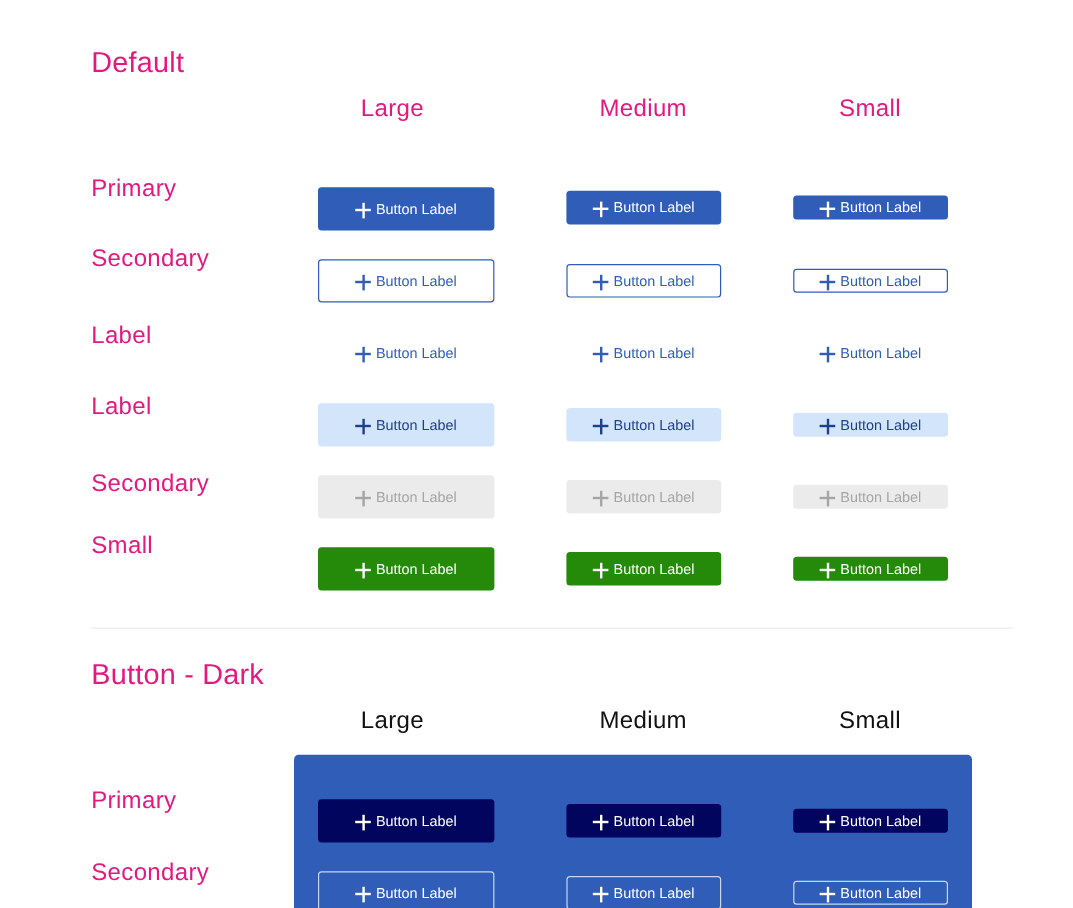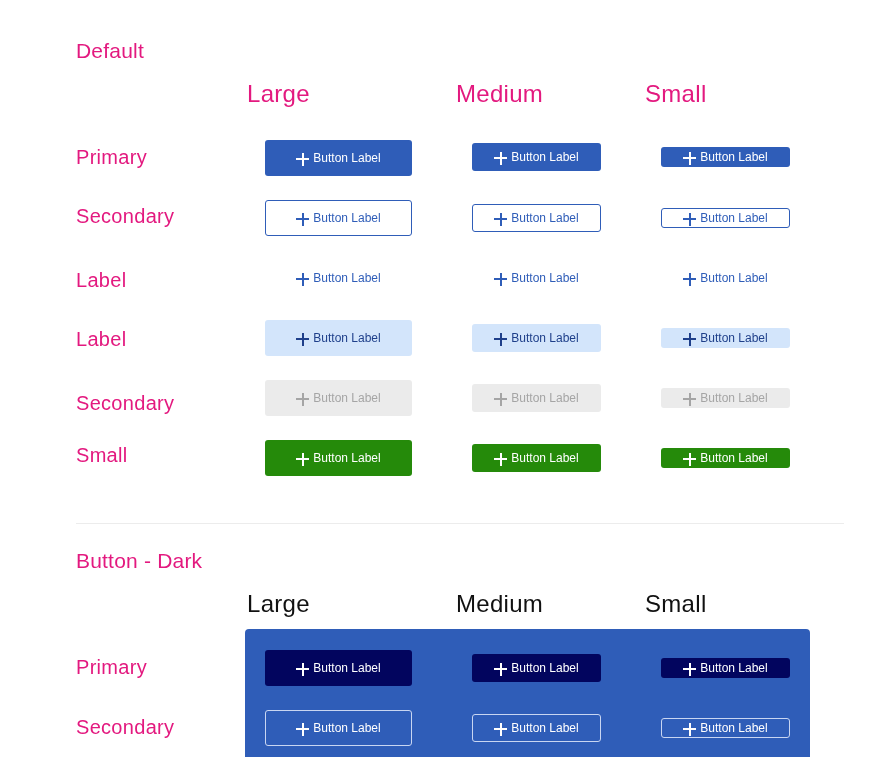--- a/index.html
+++ b/index.html
@@ -1,23 +1,23 @@
 <!DOCTYPE html>
 <html><head>
 <meta charset="utf-8">
 <style>
   html, body { margin:0; padding:0; background:#ffffff; }
   body { width:894px; height:757px; position:relative; overflow:hidden; font-family:"Liberation Sans", sans-serif; }
   .abs { position:absolute; }
-  .section-title { color:#E3197F; font-size:21px; font-weight:400; letter-spacing:0.2px; }
-  .col-head { font-size:24px; font-weight:400; width:160px; letter-spacing:0.3px; }
+  .section-title { color:#E3197F; font-size:24px; font-weight:400; letter-spacing:0.2px; }
+  .col-head { font-size:20px; font-weight:400; text-align:center; width:160px; letter-spacing:0.3px; }
   .col-head.pink { color:#E3197F; }
   .col-head.dark { color:#111; }
   .row-label { color:#E3197F; font-size:20px; font-weight:400; letter-spacing:0.3px; }
-  .btn { position:absolute; box-sizing:border-box; display:flex; align-items:center; justify-content:center; font-size:12px; border-radius:3px; cursor:pointer; white-space:nowrap; }
+  .btn { position:absolute; box-sizing:border-box; display:flex; align-items:center; justify-content:center; font-size:12px; border-radius:3px; cursor:pointer; white-space:nowrap;margin-top:16px; }
   .btn .plus { position:relative; width:13px; height:13px; margin-right:4px; display:inline-block; top:1px; }
   .btn .plus::before, .btn .plus::after { content:""; position:absolute; background:currentColor; }
   .btn .plus::before { left:0; right:0; top:5.5px; height:2px; }
   .btn .plus::after { top:0; bottom:0; left:5.5px; width:2px; }
   .lg { width:147px; height:36px; }
   .md { width:129px; height:28px; }
   .sm { width:129px; height:20px; }
   .primary { background:#2F5DB8; color:#fff; }
   .secondary { background:#fff; color:#2F5DB8; border:1px solid #2F5DB8; }
   .plain { background:transparent; color:#2F5DB8; }

